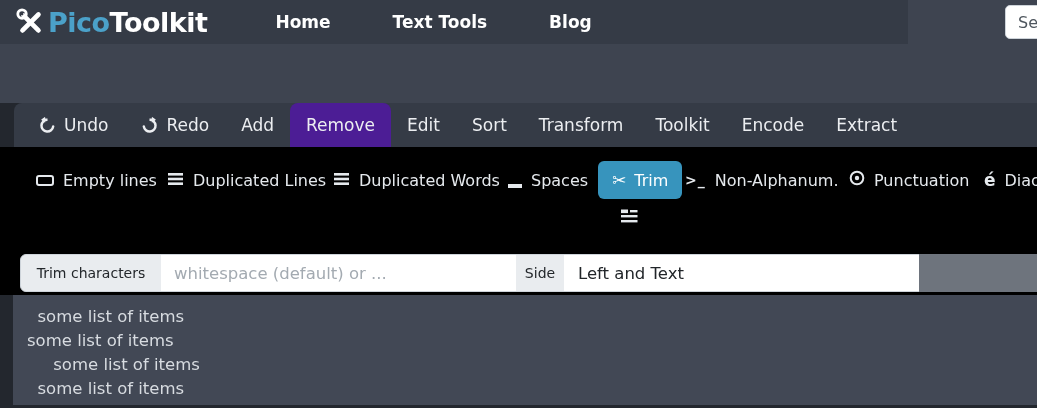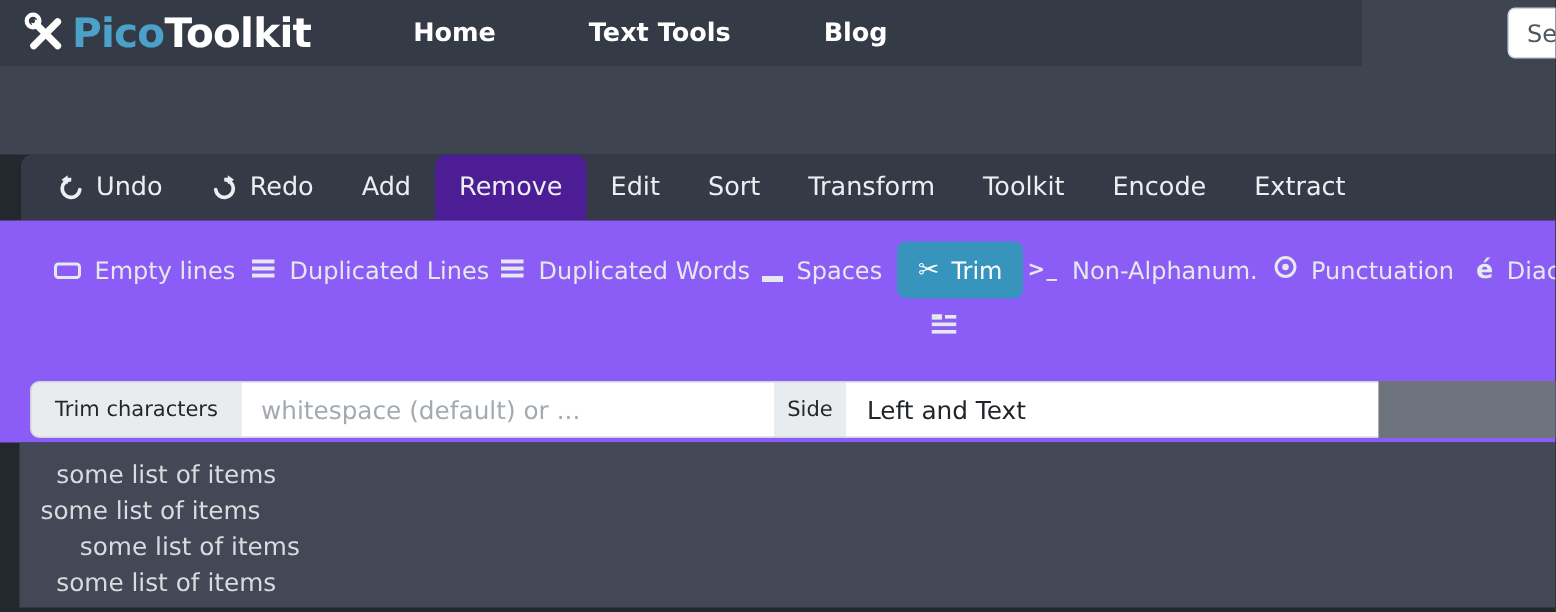--- a/index.html
+++ b/index.html
@@ -49,21 +49,21 @@
   .tab {
     display:flex; align-items:center; gap:7px; padding:0 16px;
     color:#eceef1; font-size:17px; cursor:pointer; white-space:nowrap;
   }
   .tab.active { background:#4c1d95; border-radius:8px 8px 0 0; }
   .tab-icon svg { display:block; }
 
   
   .panel {
     position:absolute; top:44px; left:0; width:1037px; height:148px;
-    background:#8b5cf6; overflow:hidden;
+    background:#000000; overflow:hidden;
   }
   .filter {
     position:absolute; height:38px; display:flex; align-items:center; gap:9px;
     color:#e5e9ed; font-size:16px; cursor:pointer; white-space:nowrap;
   }
   .filter-btn {
     position:absolute; height:38px; top:14px; display:flex; align-items:center; gap:8px;
     background:#3794bd; color:#ffffff; border:none; border-radius:6px;
     padding:0 14px; font-size:16px; cursor:pointer;
     font-family:"DejaVu Sans","Liberation Sans",sans-serif;

